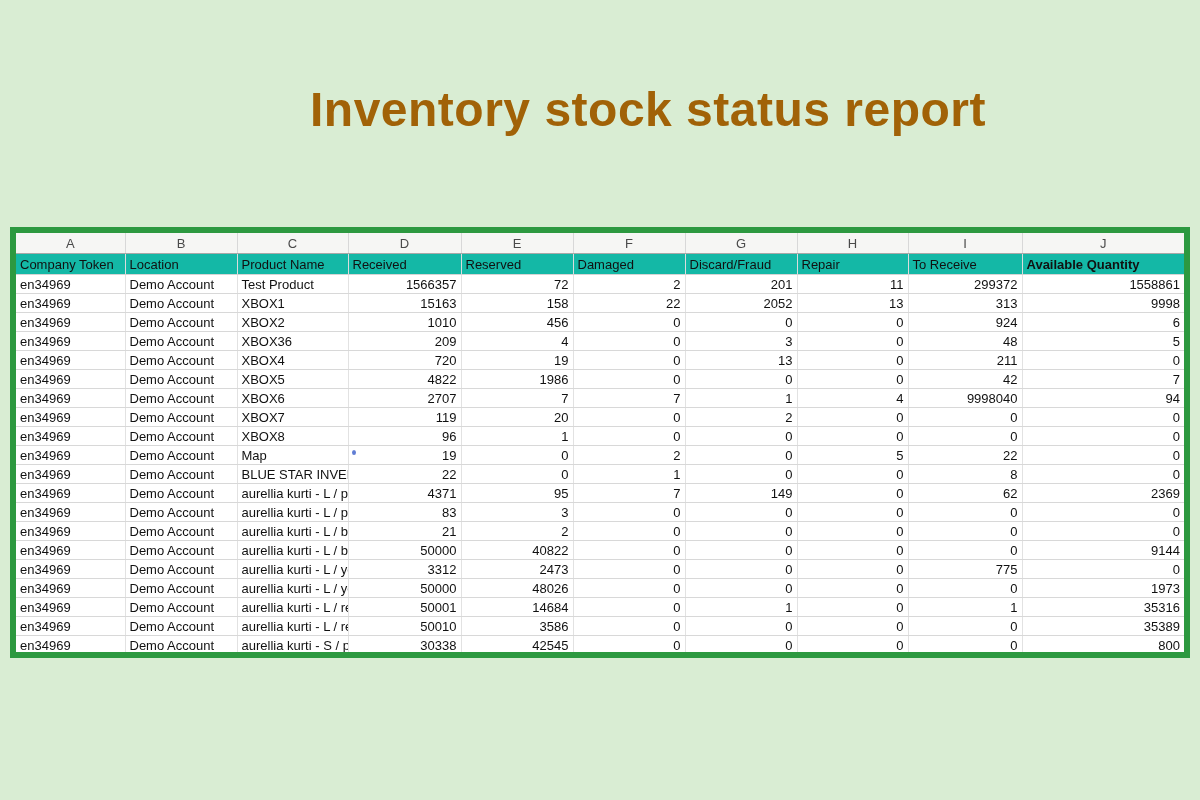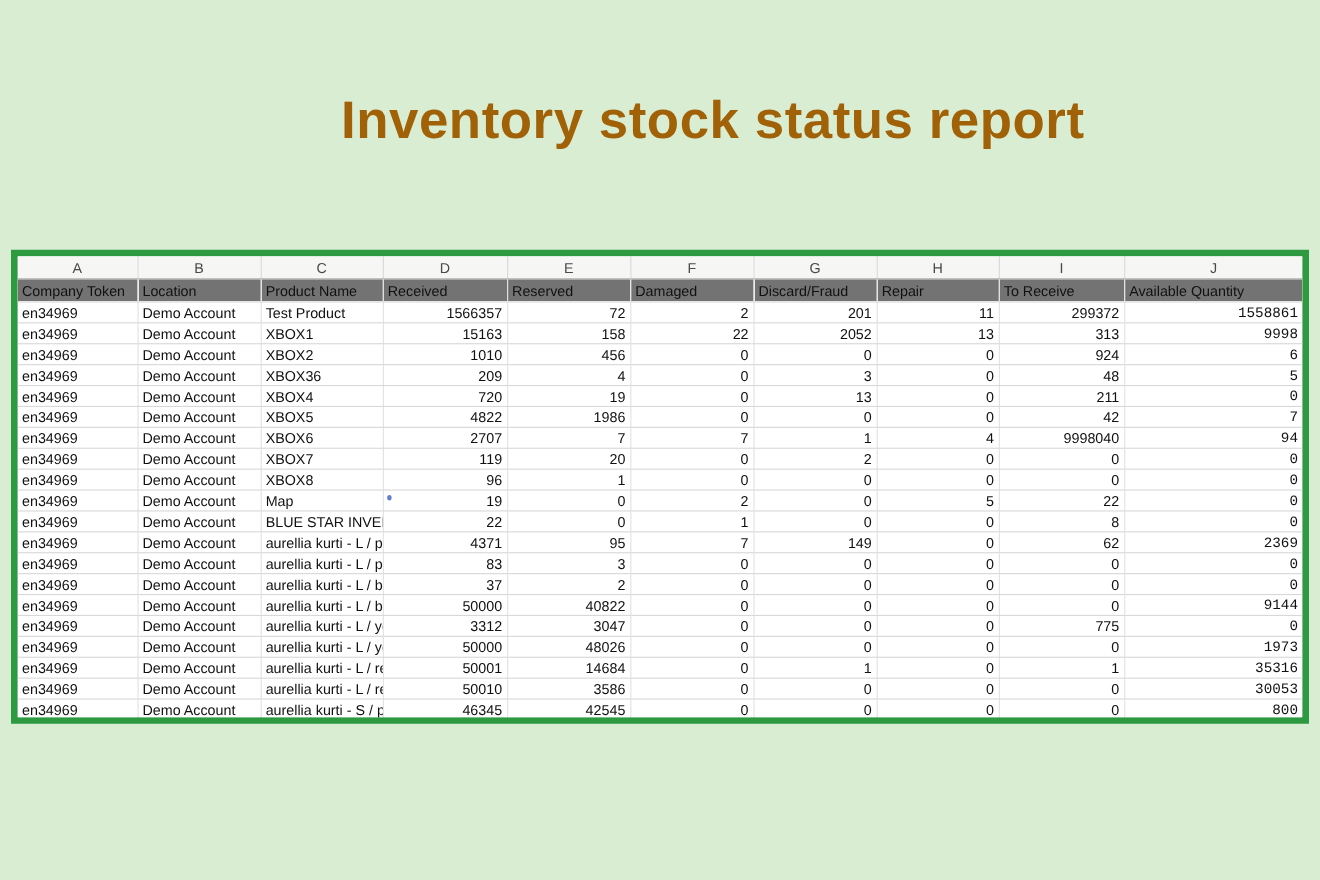--- a/index.html
+++ b/index.html
@@ -59,35 +59,35 @@
     color: #4a4a4a;
     text-align: center;
     border-right: 1px solid #d8d8d8;
     border-bottom: 1px solid #a8a8a8;
   }
   tr.letters th:last-child { border-right: none; }
 
   
   tr.headers td {
     height: 20px;
-    background: #737373;
+    background: #14b8a6;
     text-align: left;
     border-right: 1px solid #dcdcdc;
     border-bottom: 1px solid #d4d4d4;
   }
-  tr.headers td:last-child { border-right: none; }
+  tr.headers td:last-child { border-right: none; font-weight: bold; }
 
   
   tbody td {
     height: 18px;
     background: #ffffff;
     border-right: 1px solid #e2e2e2;
     border-bottom: 1px solid #d8d8d8;
   }
-  tbody td:last-child { border-right: none; font-family: Liberation Mono, monospace; }
+  tbody td:last-child { border-right: none; }
   td.al { text-align: left; }
   td.ar { text-align: right; }
 
   .stray-mark {
     position: absolute;
     left: 352px;
     top: 450px;
     width: 4px;
     height: 5px;
     background: #4466cc;
@@ -294,21 +294,21 @@
           <td class="ar">0</td>
           <td class="ar">0</td>
           <td class="ar">0</td>
           <td class="ar">0</td>
           <td class="ar">0</td>
         </tr>
         <tr>
           <td class="al">en34969</td>
           <td class="al">Demo Account</td>
           <td class="al">aurellia kurti - L / bl</td>
-          <td class="ar">37</td>
+          <td class="ar">21</td>
           <td class="ar">2</td>
           <td class="ar">0</td>
           <td class="ar">0</td>
           <td class="ar">0</td>
           <td class="ar">0</td>
           <td class="ar">0</td>
         </tr>
         <tr>
           <td class="al">en34969</td>
           <td class="al">Demo Account</td>
@@ -319,21 +319,21 @@
           <td class="ar">0</td>
           <td class="ar">0</td>
           <td class="ar">0</td>
           <td class="ar">9144</td>
         </tr>
         <tr>
           <td class="al">en34969</td>
           <td class="al">Demo Account</td>
           <td class="al">aurellia kurti - L / ye</td>
           <td class="ar">3312</td>
-          <td class="ar">3047</td>
+          <td class="ar">2473</td>
           <td class="ar">0</td>
           <td class="ar">0</td>
           <td class="ar">0</td>
           <td class="ar">775</td>
           <td class="ar">0</td>
         </tr>
         <tr>
           <td class="al">en34969</td>
           <td class="al">Demo Account</td>
           <td class="al">aurellia kurti - L / ye</td>
@@ -360,27 +360,27 @@
         <tr>
           <td class="al">en34969</td>
           <td class="al">Demo Account</td>
           <td class="al">aurellia kurti - L / re</td>
           <td class="ar">50010</td>
           <td class="ar">3586</td>
           <td class="ar">0</td>
           <td class="ar">0</td>
           <td class="ar">0</td>
           <td class="ar">0</td>
-          <td class="ar">30053</td>
+          <td class="ar">35389</td>
         </tr>
         <tr>
           <td class="al">en34969</td>
           <td class="al">Demo Account</td>
           <td class="al">aurellia kurti - S / pi</td>
-          <td class="ar">46345</td>
+          <td class="ar">30338</td>
           <td class="ar">42545</td>
           <td class="ar">0</td>
           <td class="ar">0</td>
           <td class="ar">0</td>
           <td class="ar">0</td>
           <td class="ar">800</td>
         </tr>
         <tr>
           <td class="al">en34969</td>
           <td class="al">Demo Account</td>

